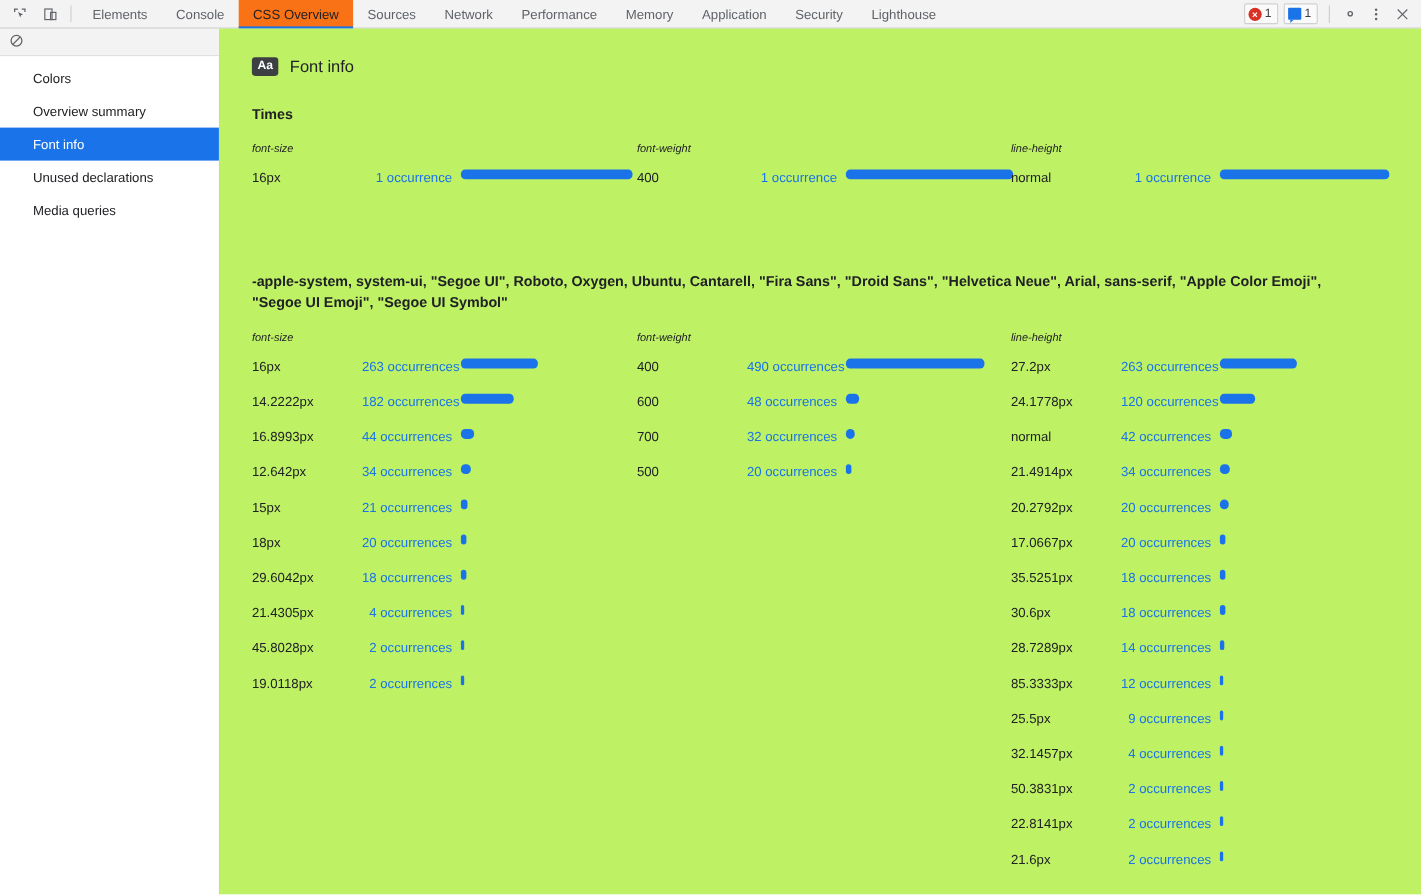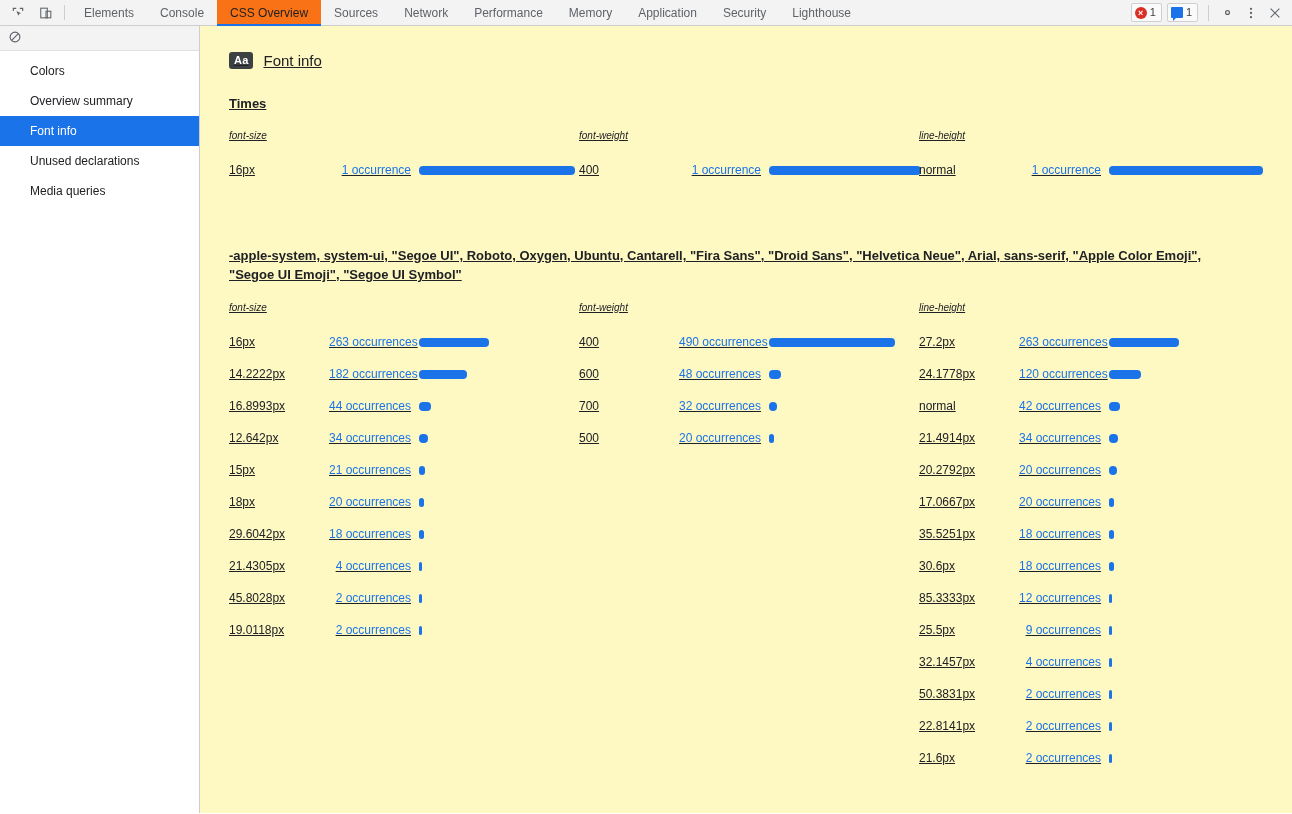--- a/index.html
+++ b/index.html
@@ -161,24 +161,23 @@
     box-sizing: border-box;
   }
   .sidebar-item.selected {
     background: #1a73e8;
     color: #ffffff;
   }
 
   
   .content {
     flex: 1;
-    background: #fef9c3;
+    background: #bef264;
     overflow: hidden;
     position: relative;
-    text-decoration: underline;
   }
   .page-header {
     display: flex;
     align-items: center;
     gap: 10px;
     padding: 26px 0 0 29px;
   }
   .aa-badge {
     background: #3c4043;
     color: #ffffff;
@@ -214,21 +213,20 @@
   }
   .metric-col { }
   .metric-head {
     font-style: italic;
     font-size: 10px;
     color: #202124;
     margin-bottom: 13px;
   }
   .metric-row {
     display: flex;
-    align-items: center;
     height: 32px;
   }
   .metric-value {
     width: 100px;
     font-size: 12px;
     color: #202124;
     flex: none;
   }
   .metric-occ {
     width: 82px;
@@ -567,20 +565,27 @@
                 </span>
               </div>
               <div class="metric-row">
                 <span class="metric-value">30.6px</span>
                 <span class="metric-occ">18 occurrences</span>
                 <span class="metric-bar-wrap">
                   <span class="metric-bar" style="width: 5px;"></span>
                 </span>
               </div>
               <div class="metric-row">
+                <span class="metric-value">28.7289px</span>
+                <span class="metric-occ">14 occurrences</span>
+                <span class="metric-bar-wrap">
+                  <span class="metric-bar" style="width: 4px;"></span>
+                </span>
+              </div>
+              <div class="metric-row">
                 <span class="metric-value">85.3333px</span>
                 <span class="metric-occ">12 occurrences</span>
                 <span class="metric-bar-wrap">
                   <span class="metric-bar" style="width: 3px;"></span>
                 </span>
               </div>
               <div class="metric-row">
                 <span class="metric-value">25.5px</span>
                 <span class="metric-occ">9 occurrences</span>
                 <span class="metric-bar-wrap">

